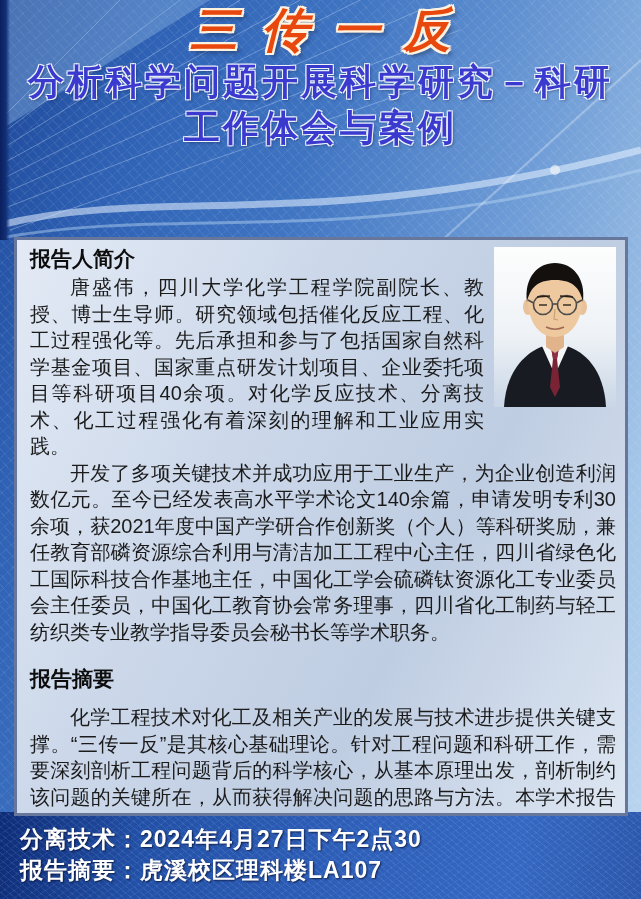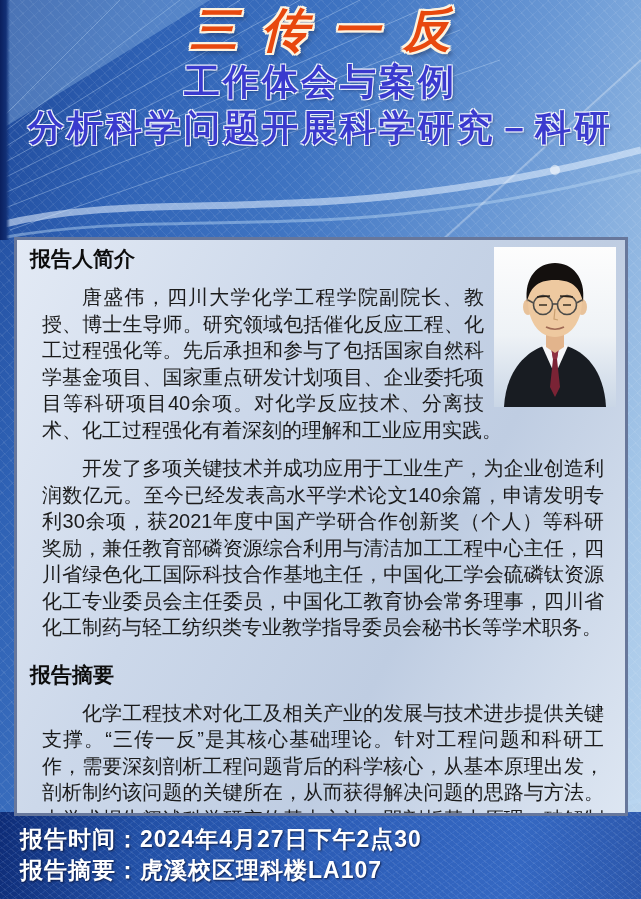--- a/index.html
+++ b/index.html
@@ -82,21 +82,21 @@
     padding:5px 9px 6px 13px;
     overflow:hidden;
   }
   .panel h2{
     margin:0 0 2px 0;
     font-size:21px;line-height:27px;
     font-weight:bold;color:#0d0d0d;
   }
   .panel h2.abstract-h{margin-top:20px;margin-bottom:12px;}
   .panel p{
-    margin:12px;
+    margin:0;
     font-size:20px;line-height:26.5px;
     color:#1b1b1b;
     text-align:justify;
     text-indent:2em;
   }
   .photo{
     float:right;
     width:122px;height:160px;
     margin:2px 0 6px 10px;
     display:block;
@@ -142,22 +142,22 @@
     <path d="M0,880 C150,835 400,870 641,800" stroke="#bcd9f5" stroke-width="4" fill="none" opacity="0.45"></path>
     <path d="M60,899 C260,850 480,880 641,845" stroke="#8fb8e8" stroke-width="2" fill="none" opacity="0.35"></path>
   </svg>
   <div class="bg-bottom"></div>
   <div class="bg-bottom-mesh"></div>
   <div class="bg-left-edge"></div>
 
   <div class="title">三传一反</div>
 
   <div class="subtitle">
+    <div>分析科学问题开展科学研究－科研</div>
     <div>工作体会与案例</div>
-    <div>分析科学问题开展科学研究－科研</div>
   </div>
 
 
   <div class="panel">
 
     <svg class="photo" viewBox="0 0 122 160">
       <defs>
         <linearGradient id="pbg" x1="0" y1="0" x2="0" y2="1">
           <stop offset="0" stop-color="#fdfdfd"></stop>
           <stop offset="0.55" stop-color="#eef2f6"></stop>
@@ -201,17 +201,17 @@
 
     <h2>报告人简介</h2>
     <p>唐盛伟，四川大学化学工程学院副院长、教授、博士生导师。研究领域包括催化反应工程、化工过程强化等。先后承担和参与了包括国家自然科学基金项目、国家重点研发计划项目、企业委托项目等科研项目40余项。对化学反应技术、分离技术、化工过程强化有着深刻的理解和工业应用实践。</p>
     <p>开发了多项关键技术并成功应用于工业生产，为企业创造利润数亿元。至今已经发表高水平学术论文140余篇，申请发明专利30余项，获2021年度中国产学研合作创新奖（个人）等科研奖励，兼任教育部磷资源综合利用与清洁加工工程中心主任，四川省绿色化工国际科技合作基地主任，中国化工学会硫磷钛资源化工专业委员会主任委员，中国化工教育协会常务理事，四川省化工制药与轻工纺织类专业教学指导委员会秘书长等学术职务。</p>
 
     <h2 class="abstract-h">报告摘要</h2>
     <p>化学工程技术对化工及相关产业的发展与技术进步提供关键支撑。“三传一反”是其核心基础理论。针对工程问题和科研工作，需要深刻剖析工程问题背后的科学核心，从基本原理出发，剖析制约该问题的关键所在，从而获得解决问题的思路与方法。本学术报告阐述科学研究的基本方法，即剖析基本原理，破解制约工程问题的核心关键，提出解决问题的思路，创新解决问题的方案。在报告中将重点剖析2—3个工程问题的突破。</p>
   </div>
 
   <div class="footer">
-    <div><span>报告时间：</span><span>2024年4月27日下午2点30</span></div>
+    <div><span>分离技术：</span><span>2024年4月27日下午2点30</span></div>
     <div><span>报告摘要：</span><span>虎溪校区理科楼LA107</span></div>
   </div>
 
 </div>
 
 </body></html>

